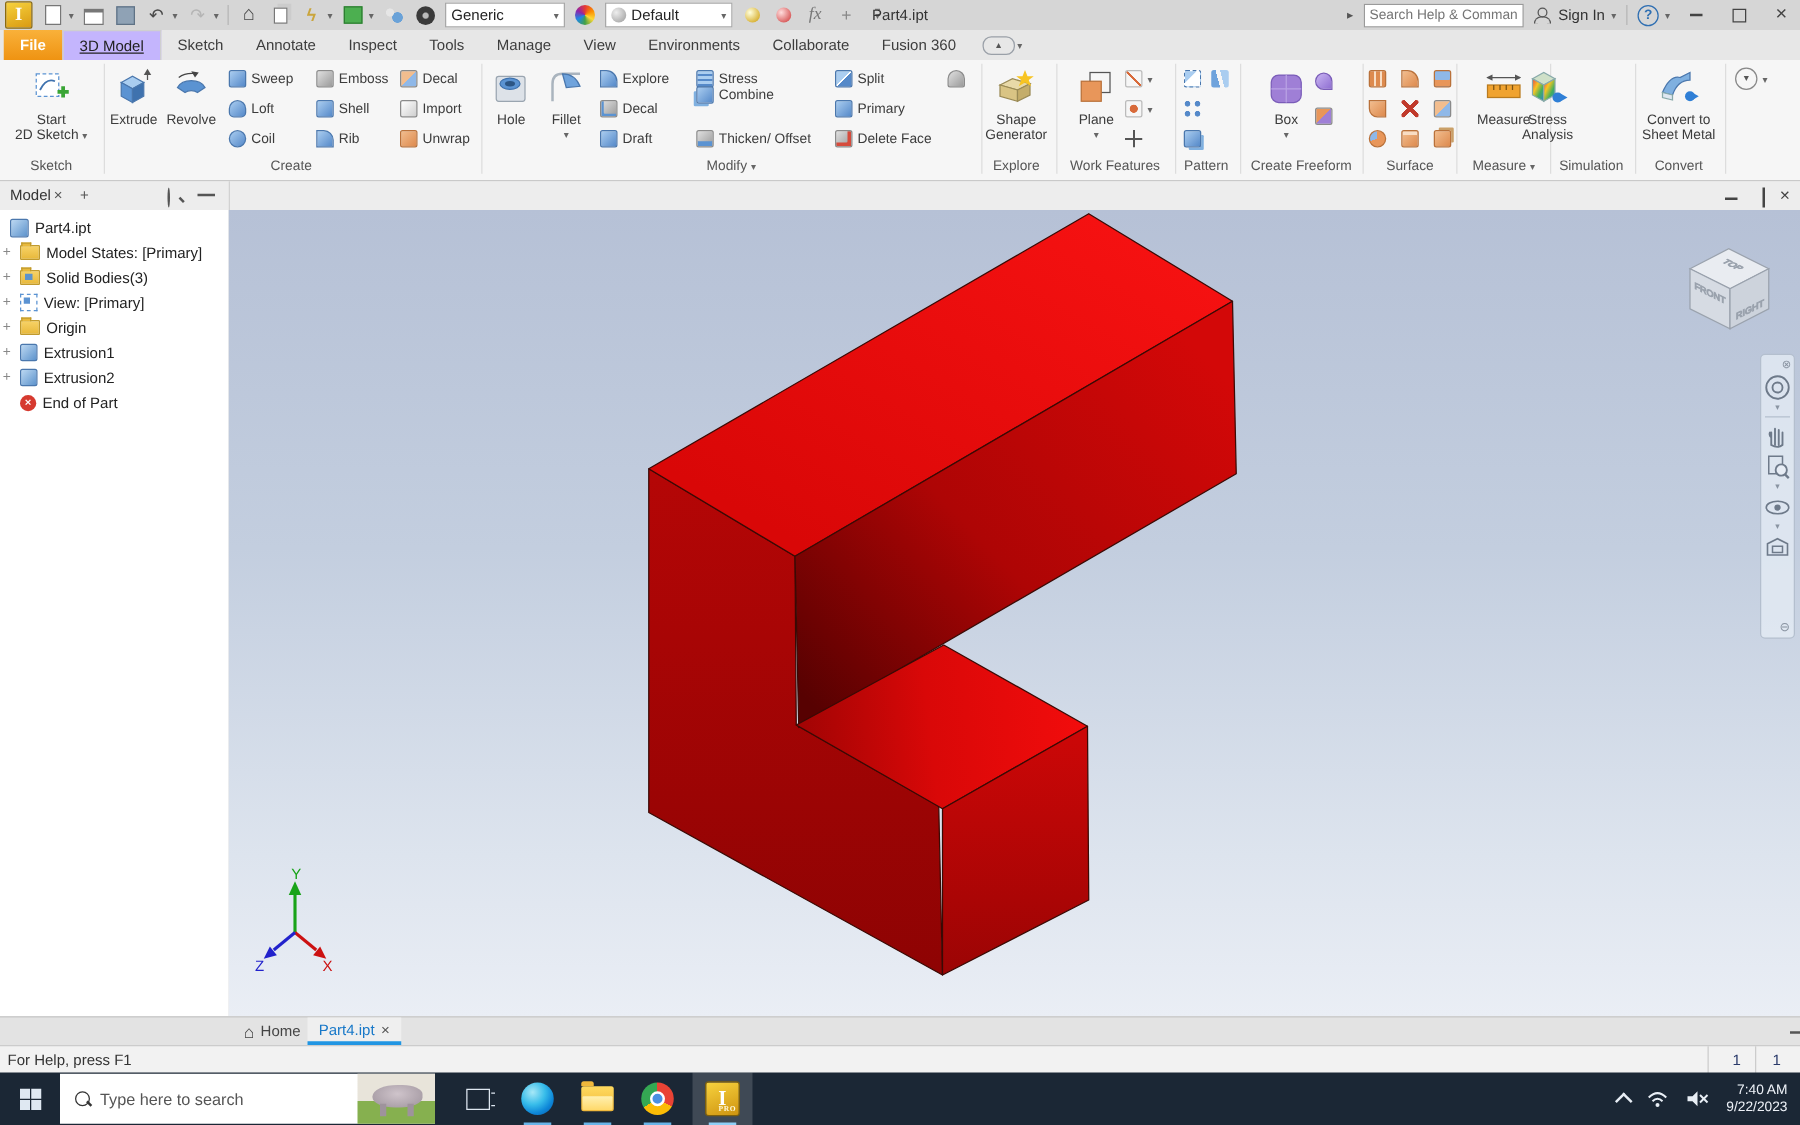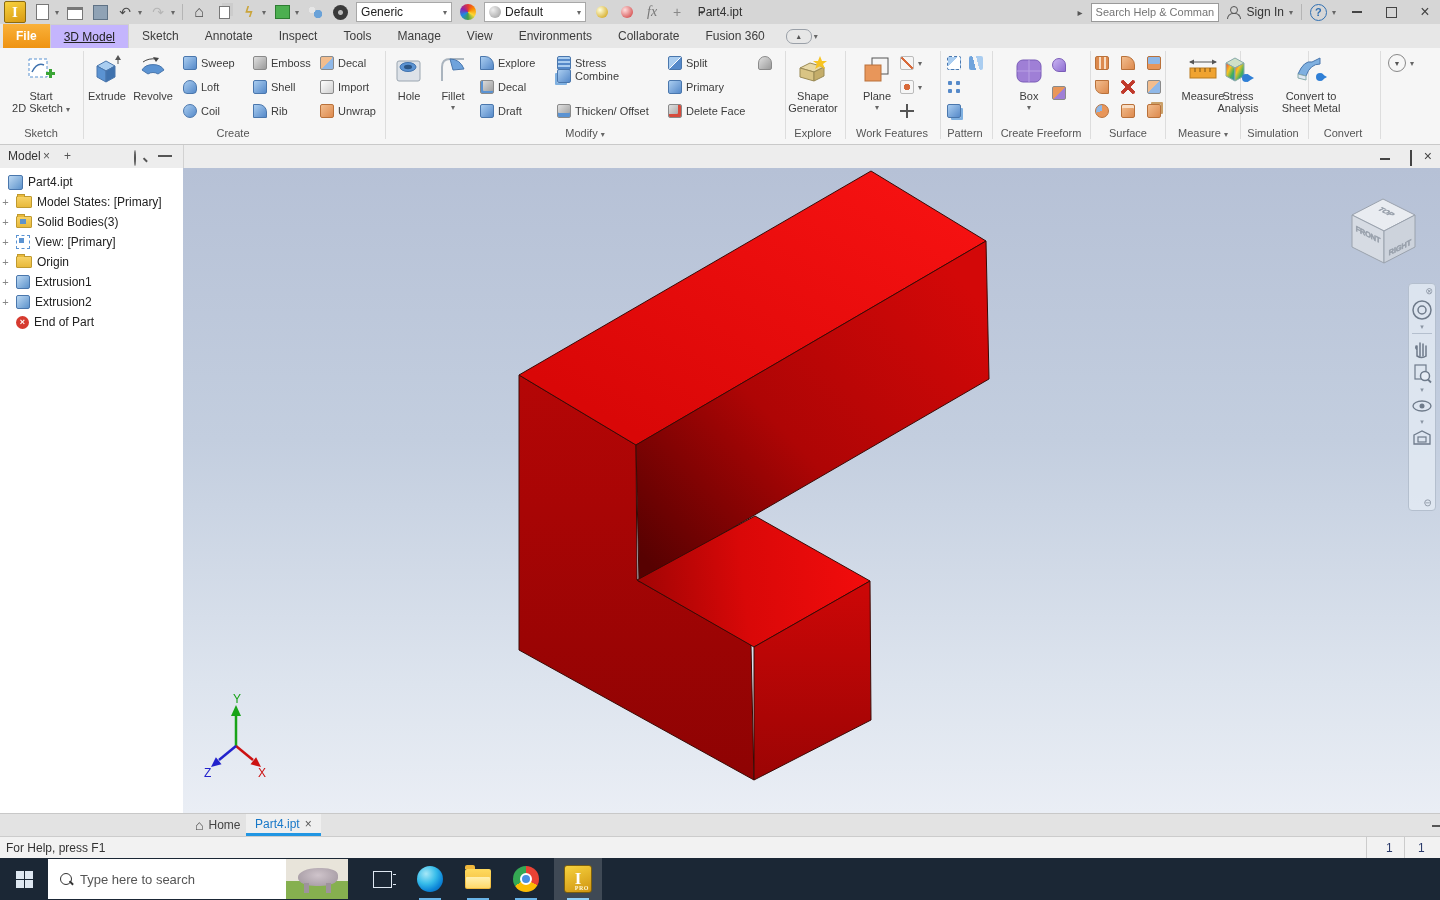--- a/index.html
+++ b/index.html
@@ -489,21 +489,21 @@
             <polygon points="14,14 23,9 23,22 14,27" fill="url(#rb)" stroke="#8aa"></polygon>
             <circle cx="25" cy="24" r="4" fill="#2f7fd6"></circle>
             <polygon points="29,24 22,20 22,28" fill="#2f7fd6" transform="translate(4 0)"></polygon>
           </svg>
       </div>
       <div>Stress</div>
       <div>Analysis</div>
     </div>
     <div class="plabel" style="left:1240px;width:66px">Simulation</div>
 
-    <div class="bigbtn" style="left:1280px">
+    <div class="bigbtn" style="left:1312px">
       <div class="icn">
         <svg width="34" height="32">
             <path d="M4 20 Q10 6 18 8 L26 4 L26 10 Q16 10 12 22 Z" fill="#7fb0e0" stroke="#4a77ad"></path>
             <path d="M4 20 L12 22 L12 26 L4 24 Z" fill="#dfe8f2" stroke="#8aa"></path>
             <circle cx="26" cy="23" r="4" fill="#2f7fd6"></circle>
             <polygon points="33,23 27,19.5 27,26.5" fill="#2f7fd6"></polygon>
           </svg>
       </div>
       <div>Convert to</div>
       <div>Sheet Metal</div>
@@ -712,15 +712,31 @@
         <span class="openline"></span>
       </div>
     <div class="tbtn" style="margin-left:8px">
         <span class="chrome"></span>
         <span class="openline"></span>
       </div>
     <div class="invbtn" style="margin-left:8px">
         <span class="invico">I<i>PRO</i></span>
         <span class="openline" style="left:13px;background:#8fd0f7"></span>
       </div>
+    <div id="tray">
+      <span class="chev"></span>
+      <svg width="18" height="16">
+          <path d="M2 7 Q9 0 16 7 M5 10 Q9 6 13 10" stroke="#e8eef5" fill="none" stroke-width="1.6"></path>
+          <circle cx="9" cy="13" r="1.6" fill="#e8eef5"></circle>
+        </svg>
+      <svg width="20" height="16">
+          <polygon points="2,6 6,6 10,2 10,14 6,10 2,10" fill="#e8eef5"></polygon>
+          <line x1="12" y1="5" x2="18" y2="11" stroke="#e8eef5" stroke-width="1.6"></line>
+          <line x1="18" y1="5" x2="12" y2="11" stroke="#e8eef5" stroke-width="1.6"></line>
+        </svg>
+      <div id="clock">
+        <div>7:40 AM</div>
+        <div>9/22/2023</div>
+      </div>
+    </div>
   </div>
 
 </div>
 
 </body></html>

